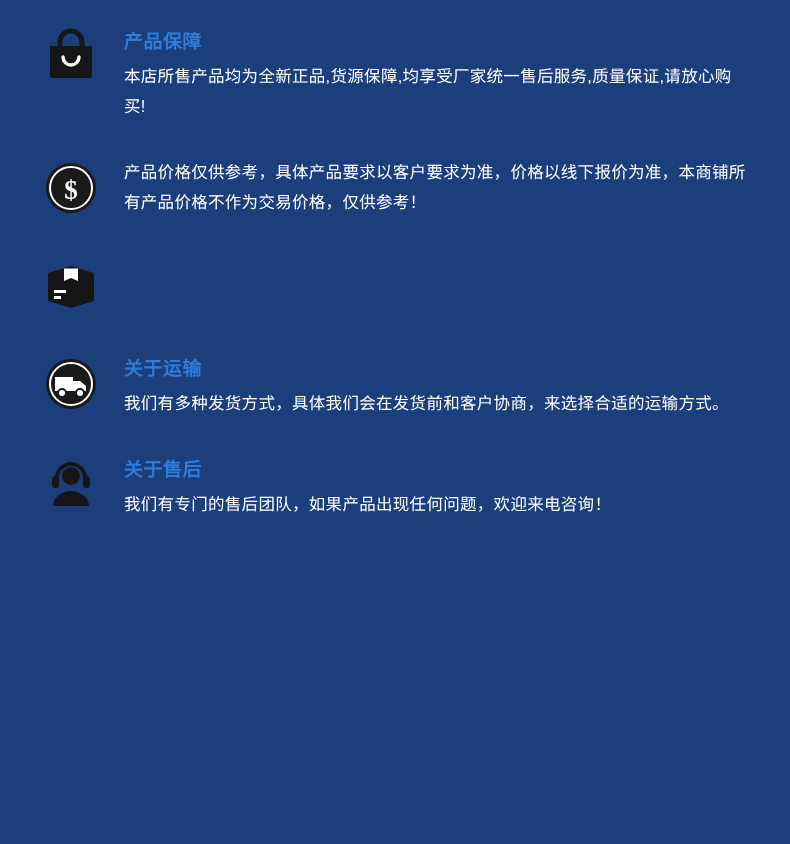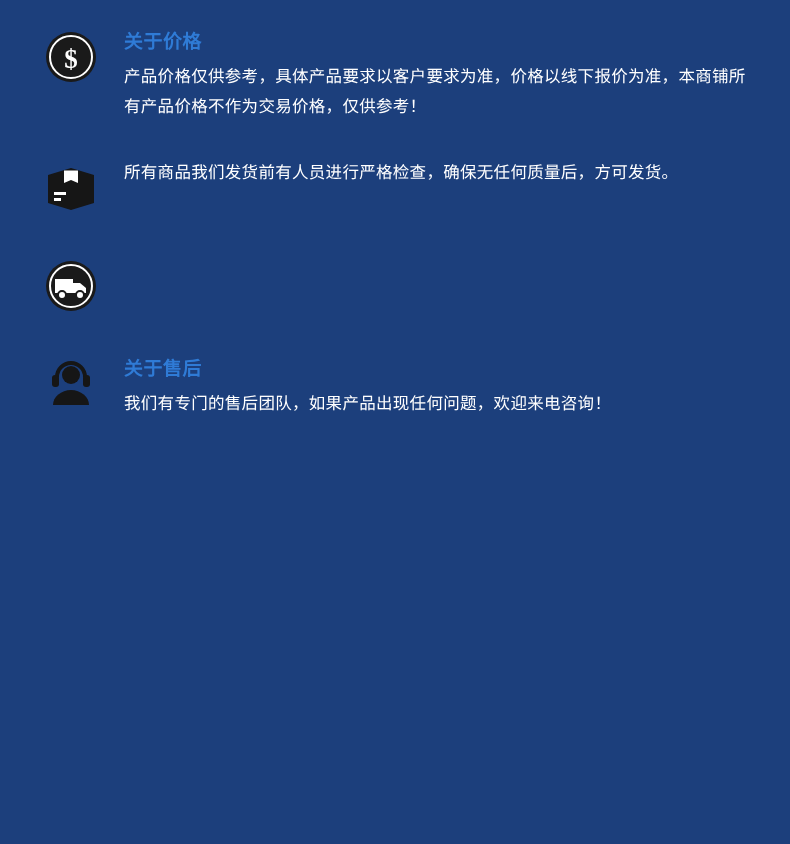--- a/index.html
+++ b/index.html
@@ -107,59 +107,74 @@
   }
 </style>
 </head>
 <body>
 
 <div class="page">
 
 
   <div class="notes">
 
+    <div class="note-row">
+      <div class="note-icon">
+        <svg width="58" height="58" viewBox="0 0 58 58" aria-hidden="true">
+          <path d="M8 18 H50 V48 a2 2 0 0 1 -2 2 H10 a2 2 0 0 1 -2 -2 Z" fill="#161616"></path>
+          <path d="M18 22 V14 a11 11 0 0 1 22 0 V22" fill="none" stroke="#161616" stroke-width="5"></path>
+          <path d="M21 29 a8 8 0 0 0 16 0" fill="none" stroke="#ffffff" stroke-width="3.4" stroke-linecap="round"></path>
+        </svg>
+      </div>
+      <div class="note-body">
+        <p class="note-title">产品保障</p>
+        <p class="note-text">本店所售产品均为全新正品,货源保障,均享受厂家统一售后服务,质量保证,请放心购买!</p>
+      </div>
+    </div>
 
     <div class="note-row">
       <div class="note-icon">
         <svg width="58" height="58" viewBox="0 0 58 58" aria-hidden="true">
           <circle cx="29" cy="29" r="25" fill="#1a1a1a"></circle>
           <circle cx="29" cy="29" r="21" fill="none" stroke="#ffffff" stroke-width="2"></circle>
           <text x="29" y="40" text-anchor="middle" font-family="Liberation Serif, serif" font-size="27" font-weight="bold" fill="#ffffff">$</text>
         </svg>
       </div>
       <div class="note-body">
-        <p class="note-title">关于价格</p>
         <p class="note-text">产品价格仅供参考，具体产品要求以客户要求为准，价格以线下报价为准，本商铺所有产品价格不作为交易价格，仅供参考！</p>
       </div>
     </div>
 
     <div class="note-row">
       <div class="note-icon">
         <svg width="58" height="58" viewBox="0 0 58 58" aria-hidden="true">
           <path d="M6 16 L29 9 L52 16 L52 44 L29 51 L6 44 Z" fill="#161616"></path>
           <path d="M22 11.5 V24 l7 -3 l7 3 V11.5" fill="#ffffff"></path>
           <rect x="12" y="33" width="12" height="3" fill="#ffffff"></rect>
           <rect x="12" y="39" width="7" height="3" fill="#ffffff"></rect>
         </svg>
       </div>
       <div class="note-body">
-        <p class="note-text">所有商品我们发货前有人员进行严格检查，确保无任何质量后，方可发货。</p>
       </div>
     </div>
 
     <div class="note-row">
       <div class="note-icon">
         <svg width="58" height="58" viewBox="0 0 58 58" aria-hidden="true">
           <circle cx="29" cy="29" r="25" fill="#1a1a1a"></circle>
           <circle cx="29" cy="29" r="21" fill="none" stroke="#ffffff" stroke-width="2"></circle>
           <path d="M13 22 H31 V36 H13 Z" fill="#ffffff"></path>
           <path d="M31 26 H38 L44 31 V36 H31 Z" fill="#ffffff"></path>
           <circle cx="20" cy="38" r="4" fill="#ffffff" stroke="#1a1a1a" stroke-width="2"></circle>
           <circle cx="38" cy="38" r="4" fill="#ffffff" stroke="#1a1a1a" stroke-width="2"></circle>
         </svg>
+      </div>
+      <div class="note-body">
+        <p class="note-title">关于运输</p>
+        <p class="note-text">我们有多种发货方式，具体我们会在发货前和客户协商，来选择合适的运输方式。</p>
       </div>
     </div>
 
     <div class="note-row">
       <div class="note-icon">
         <svg width="58" height="58" viewBox="0 0 58 58" aria-hidden="true">
           <circle cx="29" cy="20" r="9" fill="#161616"></circle>
           <path d="M11 50 a18 15 0 0 1 36 0 Z" fill="#161616"></path>
           <path d="M15 22 a14 14 0 0 1 28 0" fill="none" stroke="#161616" stroke-width="4"></path>
           <rect x="10" y="20" width="7" height="12" rx="3" fill="#161616"></rect>

